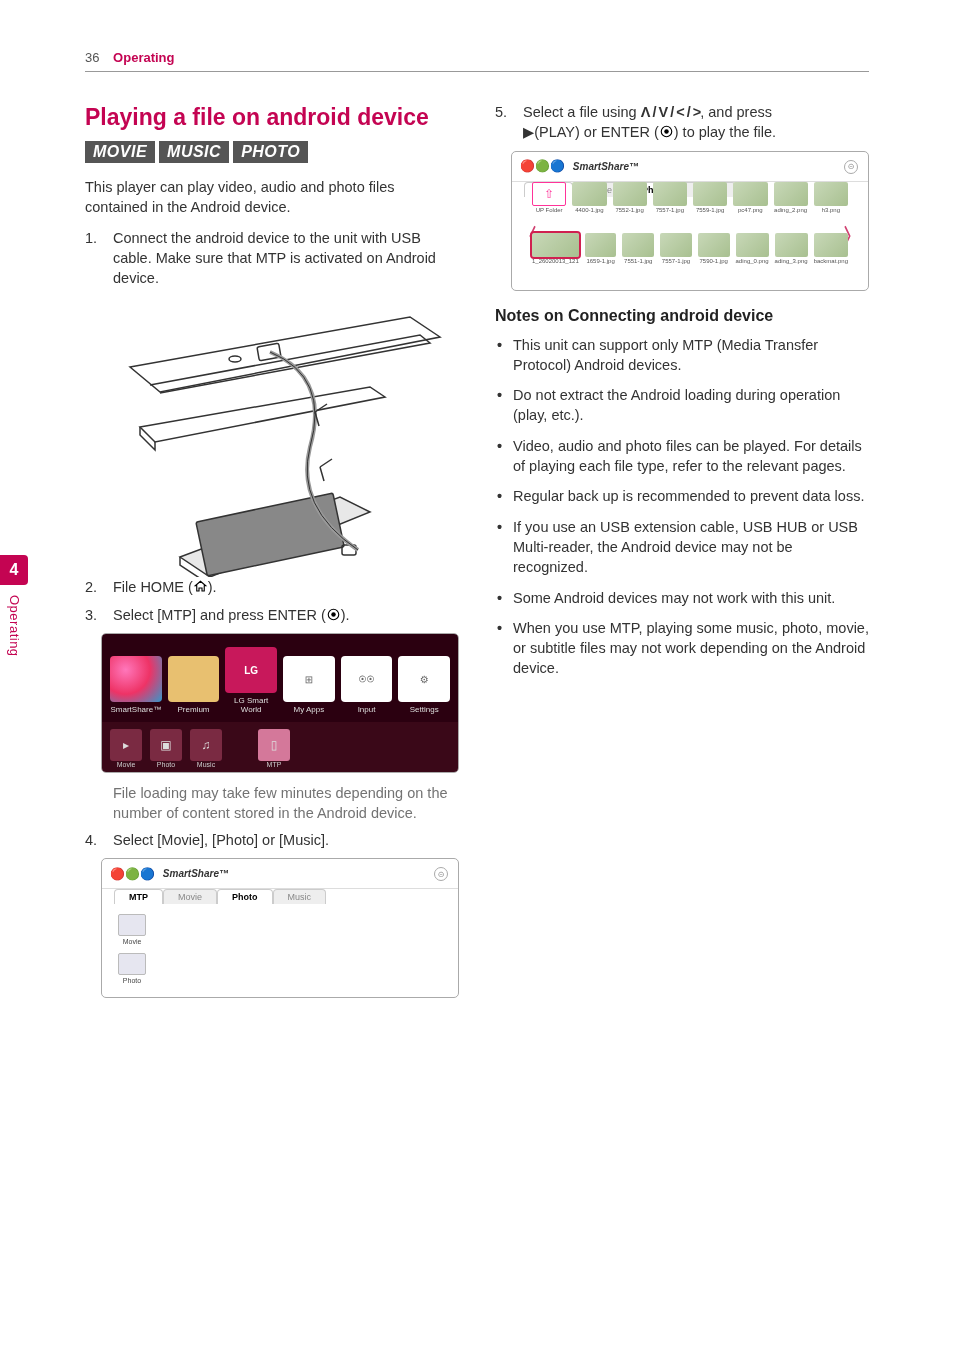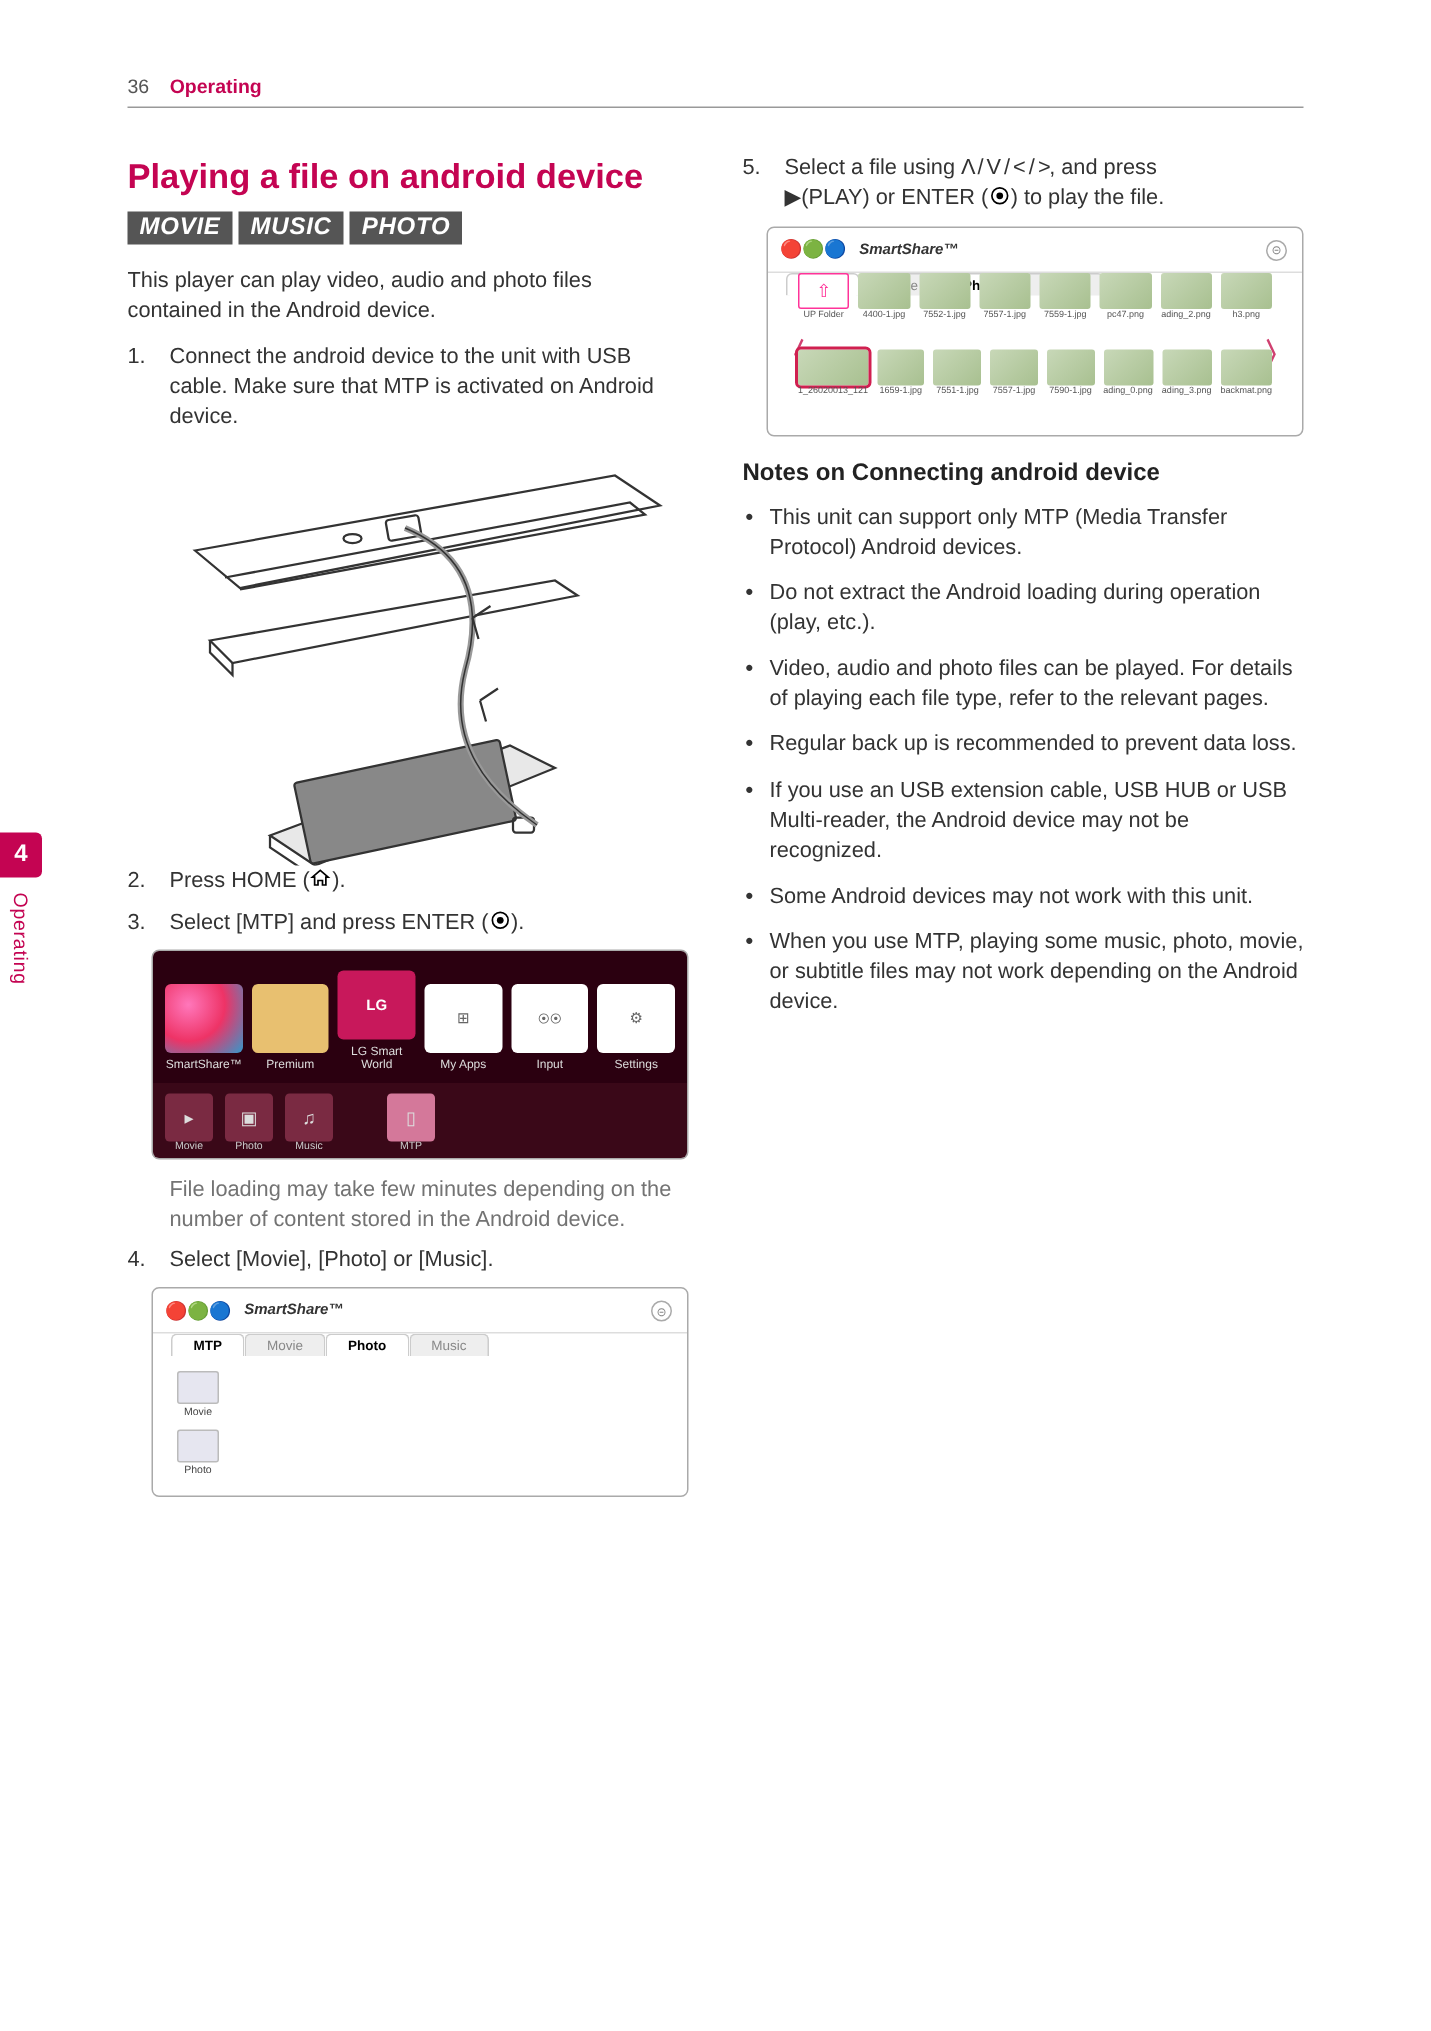--- a/index.html
+++ b/index.html
@@ -146,21 +146,21 @@
   .gthumb.up{ background:#fff; border:1px solid #f39; display:flex;align-items:center;justify-content:center;font-size:12px;color:#f39;}
   .gthumb.sel{ outline:2px solid #d02050;}
   .glabel { font-size:6px; color:#555; margin-top:1px;}
   .chev { position:absolute; top:70px; font-size:22px; color:#d04070; font-weight:bold;}
   .chev.l{left:4px;} .chev.r{right:4px;}
   .disc { position:absolute; top:8px; right:10px; width:14px;height:14px;border:1px solid #aaa;border-radius:50%; display:flex;align-items:center;justify-content:center;font-size:8px;color:#888;}
   .inline-icon {
     display:inline-flex; align-items:center; justify-content:center;
     width:15px; height:15px; vertical-align:-2px;
   }
-  .glyph { font-weight:normal; letter-spacing:-1px;}
+  .glyph { font-weight:bold; letter-spacing:-1px;}
 </style>
 </head>
 <body>
 
 <div class="side-tab">
   <div class="side-num">4</div>
   <div class="side-label">Operating</div>
 </div>
 
 <div class="page">
@@ -199,21 +199,21 @@
             <path d="M160 55 Q 220 80 200 150 Q 185 210 248 253" stroke="#999" stroke-width="4"></path>
             <path d="M160 55 Q 220 80 200 150 Q 185 210 248 253" stroke="#333" stroke-width="1"></path>
             <path d="M205 115 l12 -8 M205 115 l4 14" stroke="#333"></path>
             <path d="M210 170 l12 -8 M210 170 l4 14" stroke="#333"></path>
           </g>
         </svg>
       </div>
 
       <ol class="steps" start="2" style="counter-reset: step 1;">
         <li>
-          <span>Press HOME (</span><span class="inline-icon">
+          <span>File HOME (</span><span class="inline-icon">
               <svg width="15" height="15" viewBox="0 0 20 20">
                 <path d="M10 3 L3 9 L5 9 L5 16 L8 16 L8 12 L12 12 L12 16 L15 16 L15 9 L17 9 Z" fill="none" stroke="#000" stroke-width="1.5"></path>
               </svg>
             </span><span>).</span>
         </li>
         <li>
           <span>Select [MTP] and press ENTER (</span><span class="inline-icon">
               <svg width="15" height="15" viewBox="0 0 20 20">
                 <circle cx="10" cy="10" r="7" fill="none" stroke="#000" stroke-width="1.5"></circle>
                 <circle cx="10" cy="10" r="3" fill="#000"></circle>

